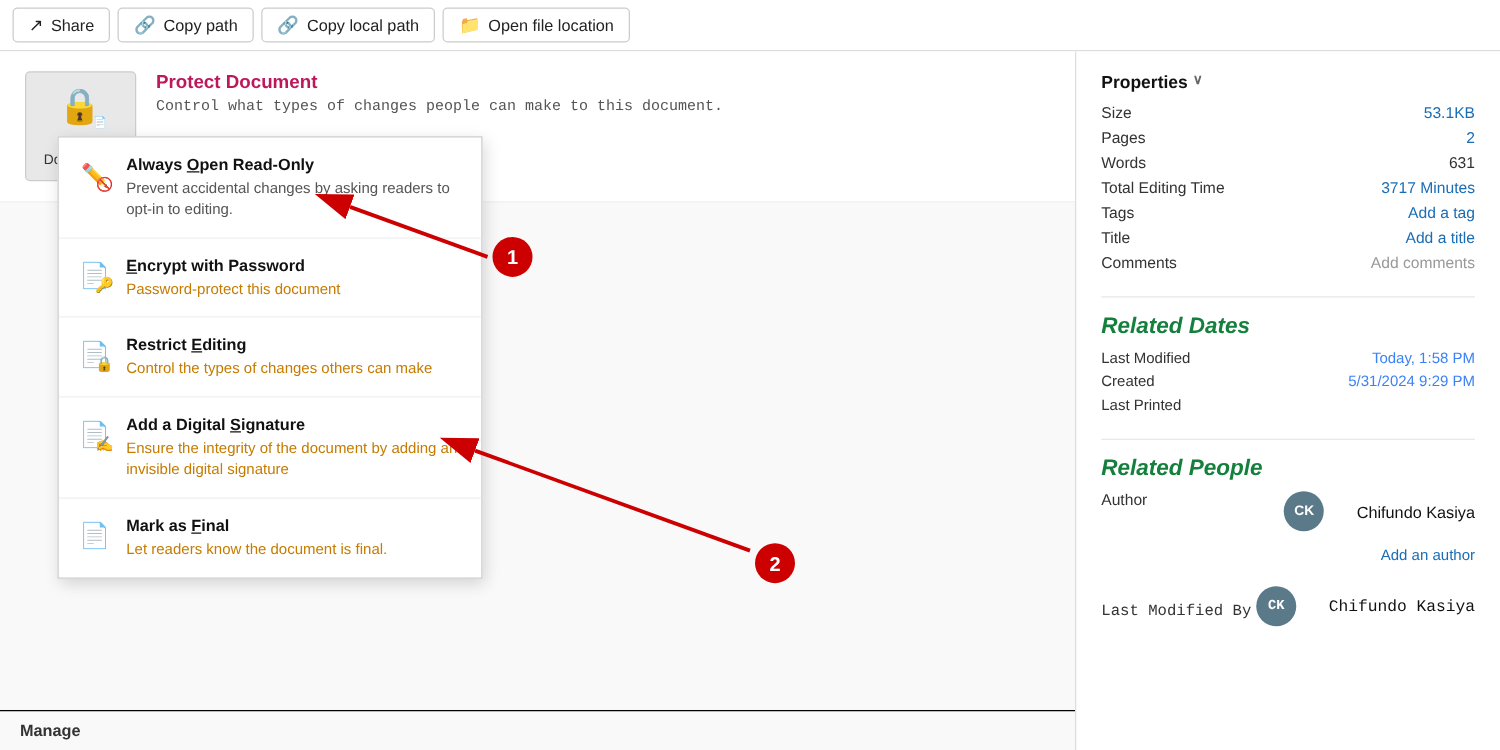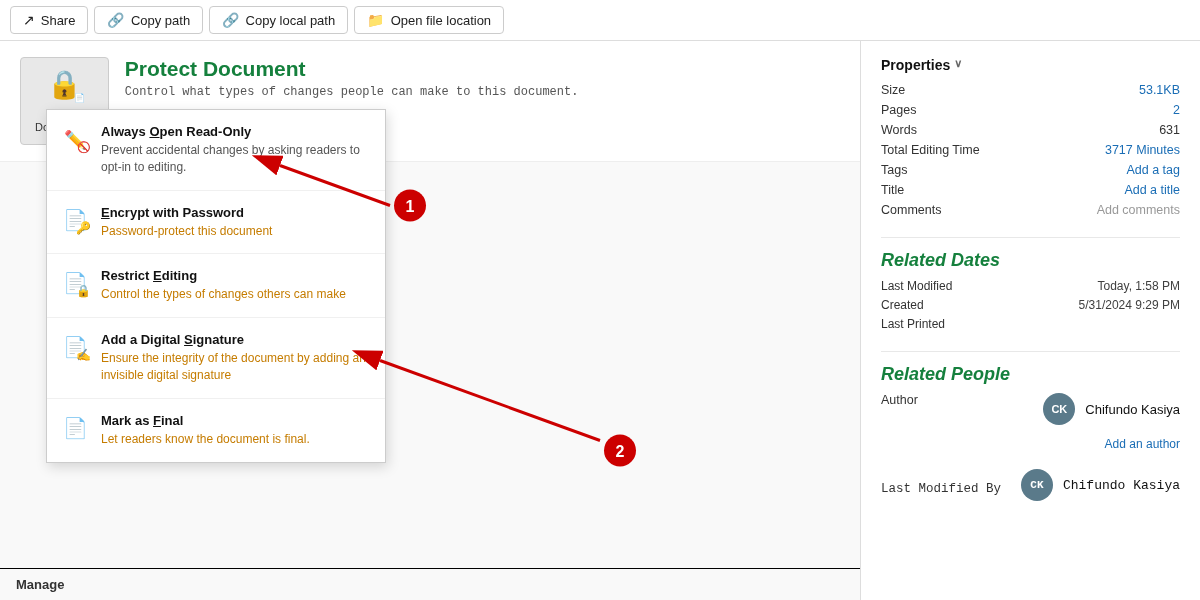--- a/index.html
+++ b/index.html
@@ -79,23 +79,23 @@
     .protect-icon-btn .big-icon {
       font-size: 28px;
       margin-bottom: 4px;
     }
     .protect-title {
       display: flex;
       flex-direction: column;
       gap: 4px;
     }
     .protect-title h2 {
-      font-size: 21px;
+      font-size: 15px;
       font-weight: 600;
-      color: #15803d;
+      color: #be185d;
     }
     .protect-title p {
       font-size: 12px;
       color: #555;
       font-family: Liberation Mono, monospace;
     }
 
     
     .dropdown-menu {
       position: absolute;
@@ -194,26 +194,26 @@
       font-style: italic;
     }
 
     .date-row {
       display: flex;
       justify-content: space-between;
       font-size: 12px;
       margin-bottom: 5px;
       color: #333;
     }
-    .date-row .date-val { color: #404040; text-align: center; }
+    .date-row .date-val { color: #3b82f6; text-align: center; }
 
     .person-row {
       display: flex;
       align-items: center;
-      gap: 10px;
+      gap: 26px;
       margin-bottom: 8px;
     }
     .avatar-circle {
       width: 32px;
       height: 32px;
       border-radius: 50%;
       background: #5a7a8a;
       color: #fff;
       display: flex;
       align-items: center;

